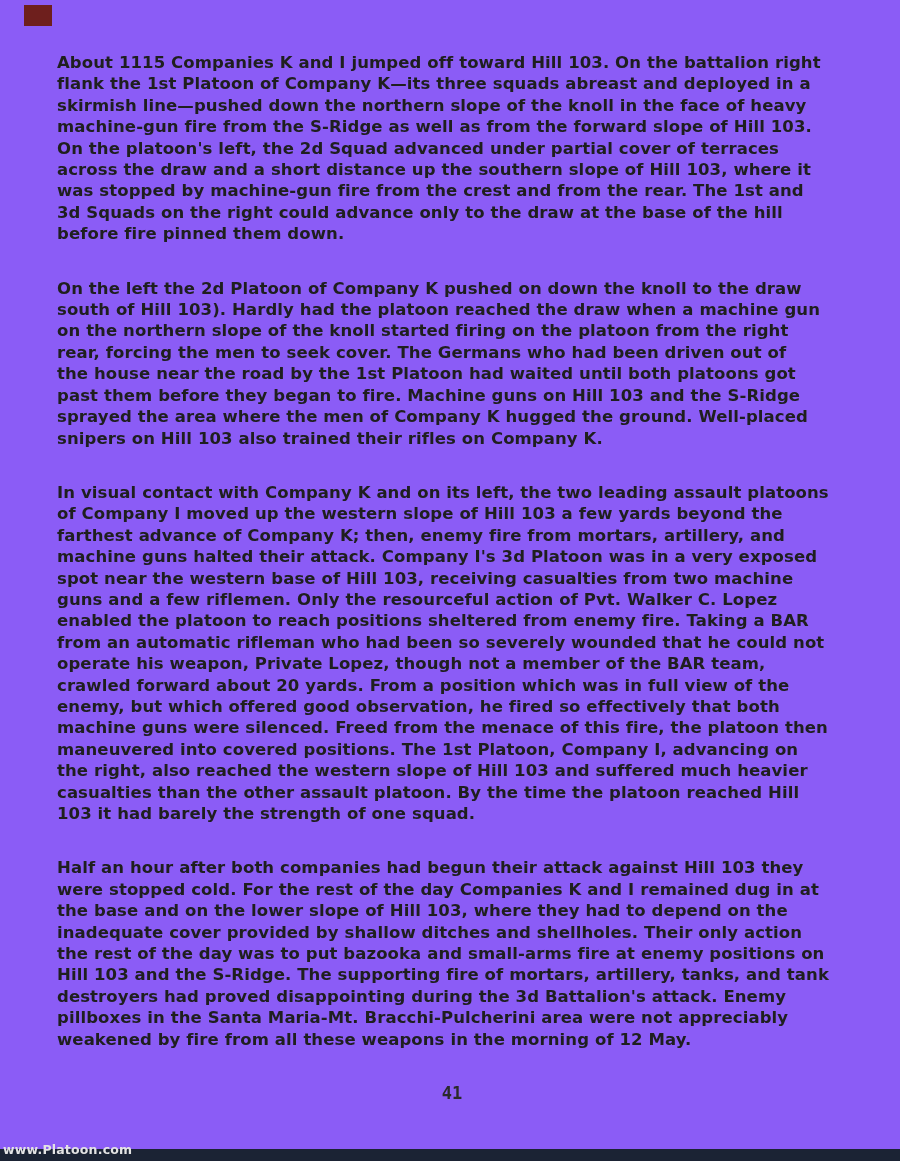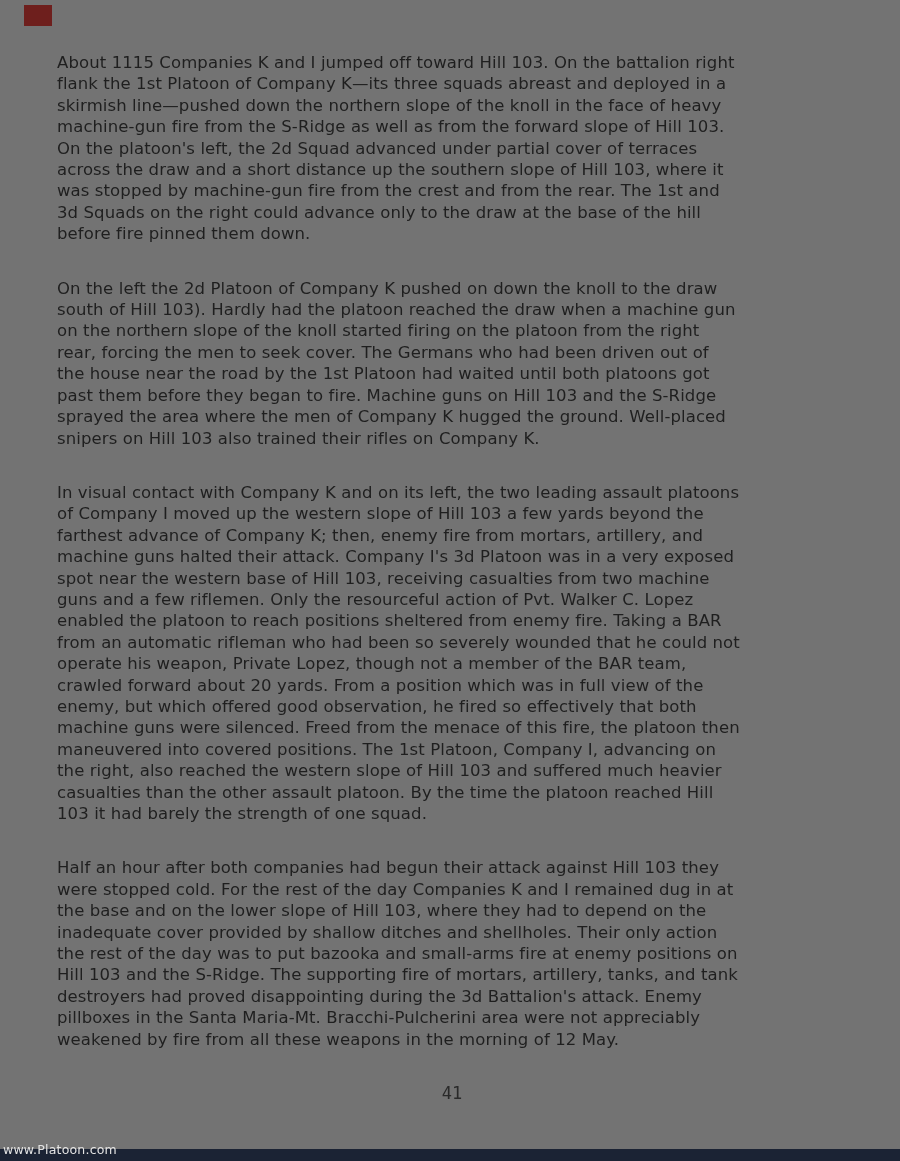--- a/index.html
+++ b/index.html
@@ -4,23 +4,24 @@
 <style>
   html, body {
     margin: 0;
     padding: 0;
     background: #ffffff;
   }
   .page {
     position: relative;
     width: 900px;
     height: 1161px;
-    background: #737373;
+    background: #8b5cf6;
     overflow: hidden;
     font-family: "DejaVu Sans", sans-serif;
+    font-weight: bold;
   }
   .corner-mark {
     position: absolute;
     left: 24px;
     top: 5px;
     width: 28px;
     height: 21px;
     background: #6e1f1d;
   }
   .text-block {

